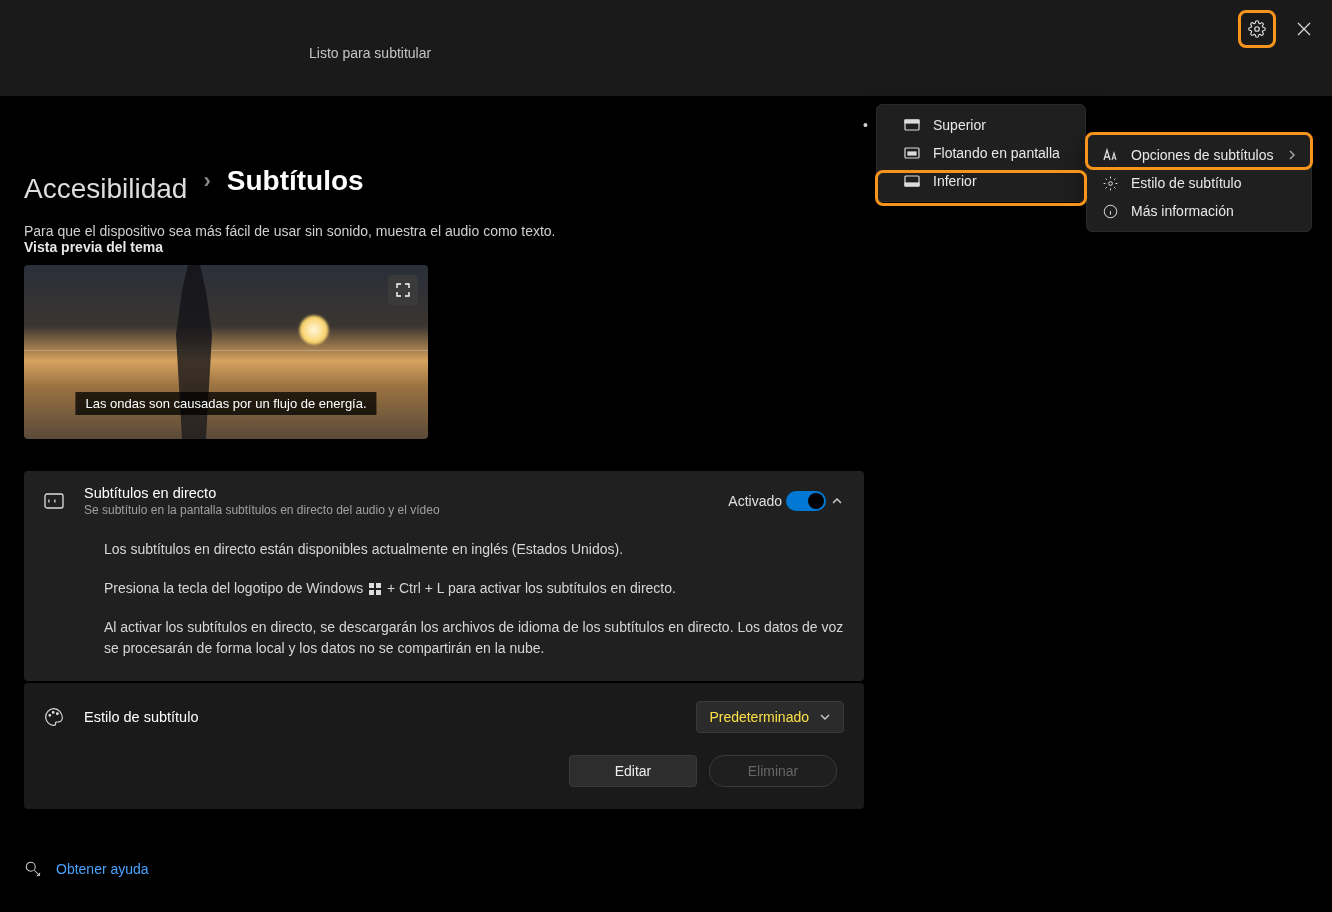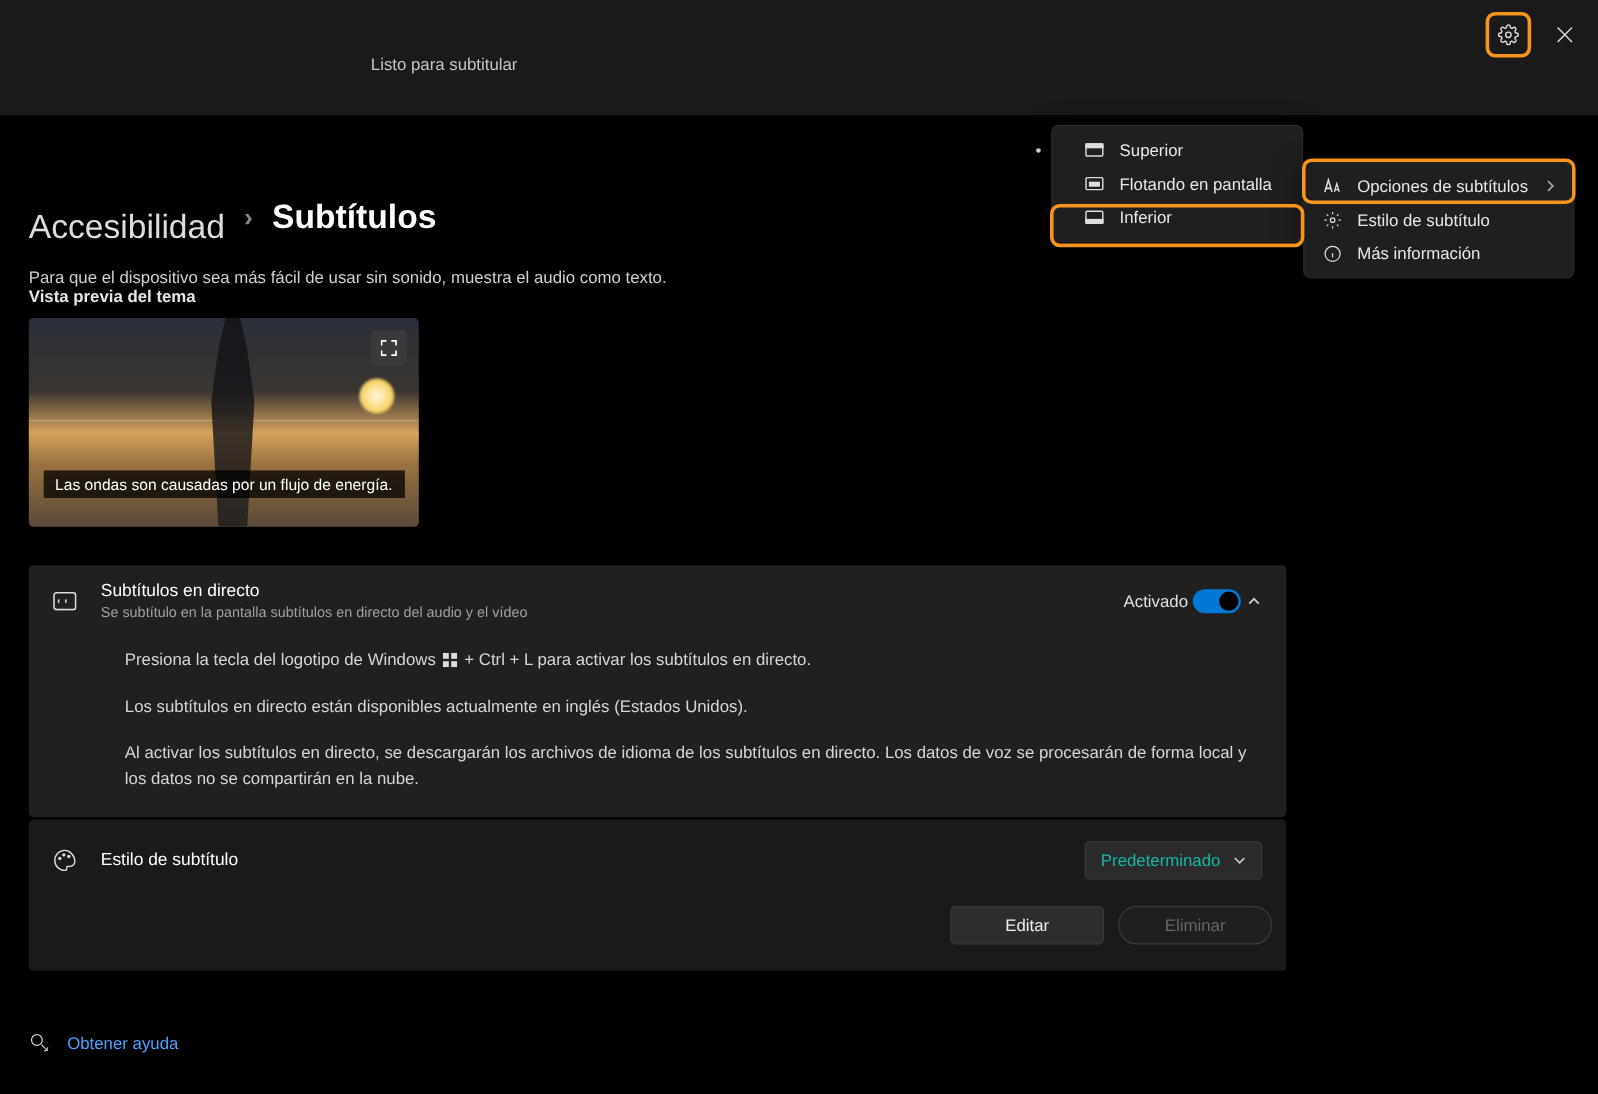--- a/index.html
+++ b/index.html
@@ -66,21 +66,21 @@
     font-size: 14px;
     color: #d0d0d0;
   }
   .preview-label {
     font-size: 14px;
     font-weight: 600;
     color: #e6e6e6;
   }
   .preview-box {
     margin-top: 10px;
-    width: 325px;
+    width: 404px;
     height: 174px;
     border-radius: 4px;
     position: relative;
     overflow: hidden;
     background: linear-gradient(to bottom, #2a2f3a 0%, #3a3530 35%, #d6a25e 55%, #9a7240 70%, #5a4a3a 100%);
   }
   .preview-box::before{
     content:"";
     position:absolute;
     left:0;right:0;top:85px;height:1px;
@@ -118,21 +118,21 @@
     left: 50%;
     transform: translateX(-50%);
     bottom: 24px;
     background: rgba(0,0,0,0.75);
     padding: 4px 10px;
     font-size: 13px;
     color: #fff;
     white-space: nowrap;
   }
   .panel {
-    width: 1048px;
+    width: 840px;
     margin-top: 32px;
   }
   .card {
     background: #202020;
     border-radius: 4px;
     position: relative;
   }
   .card-header {
     display: flex;
     align-items: center;
@@ -185,29 +185,29 @@
   }
   .dropdown {
     background: #2b2b2b;
     border: 1px solid #3a3a3a;
     border-radius: 4px;
     padding: 7px 12px;
     display: flex;
     align-items: center;
     gap: 10px;
     font-size: 14px;
-    color: #14b8a6;
+    color: #fde047;
     min-width: 140px;
     justify-content: space-between;
   }
   .style-actions {
     display:flex;
     justify-content:flex-end;
     gap: 12px;
-    padding: 12px 12px 22px 18px;
+    padding: 12px 27px 22px 18px;
   }
   .btn {
     min-width: 128px;
     padding: 7px 20px;
     text-align:center;
     border-radius: 4px;
     font-size: 14px;
     border: 1px solid #3a3a3a;
   }
   .btn-primary { background: #2d2d2d; color:#eee; }
@@ -319,33 +319,33 @@
               <div class="knob"></div>
             </div>
           <span class="chevron">
             <svg width="14" height="14" viewBox="0 0 14 14" stroke="#ccc" stroke-width="1.5" fill="none">
                 <path d="M3 9 L7 5 L11 9"></path>
               </svg>
           </span>
         </div>
       </div>
       <div class="card-body">
+        <p>Los subtítulos en directo están disponibles actualmente en inglés (Estados Unidos).</p>
         <p>
           <span>Presiona la tecla del logotipo de Windows</span>
           <span class="win-key">
             <svg width="12" height="12" viewBox="0 0 12 12" fill="#ddd">
                 <rect x="0" y="0" width="5" height="5"></rect>
                 <rect x="7" y="0" width="5" height="5"></rect>
                 <rect x="0" y="7" width="5" height="5"></rect>
                 <rect x="7" y="7" width="5" height="5"></rect>
               </svg>
           </span>
           <span>+ Ctrl + L para activar los subtítulos en directo.</span>
         </p>
-        <p>Los subtítulos en directo están disponibles actualmente en inglés (Estados Unidos).</p>
         <p>Al activar los subtítulos en directo, se descargarán los archivos de idioma de los subtítulos en directo. Los datos de voz se procesarán de forma local y los datos no se compartirán en la nube.</p>
       </div>
     </div>
 
     <div class="style-card">
       <div class="style-row">
         <div class="card-icon">
           <svg width="20" height="20" viewBox="0 0 24 24" fill="none" stroke="#ddd" stroke-width="1.4">
             <path d="M12 2a10 10 0 1 0 0 20c1.5 0 2-1 2-2s-.5-2 1-2h2a5 5 0 0 0 5-5c0-6-5-11-10-11z"></path>
             <circle cx="7" cy="10" r="1" fill="#ddd"></circle>

